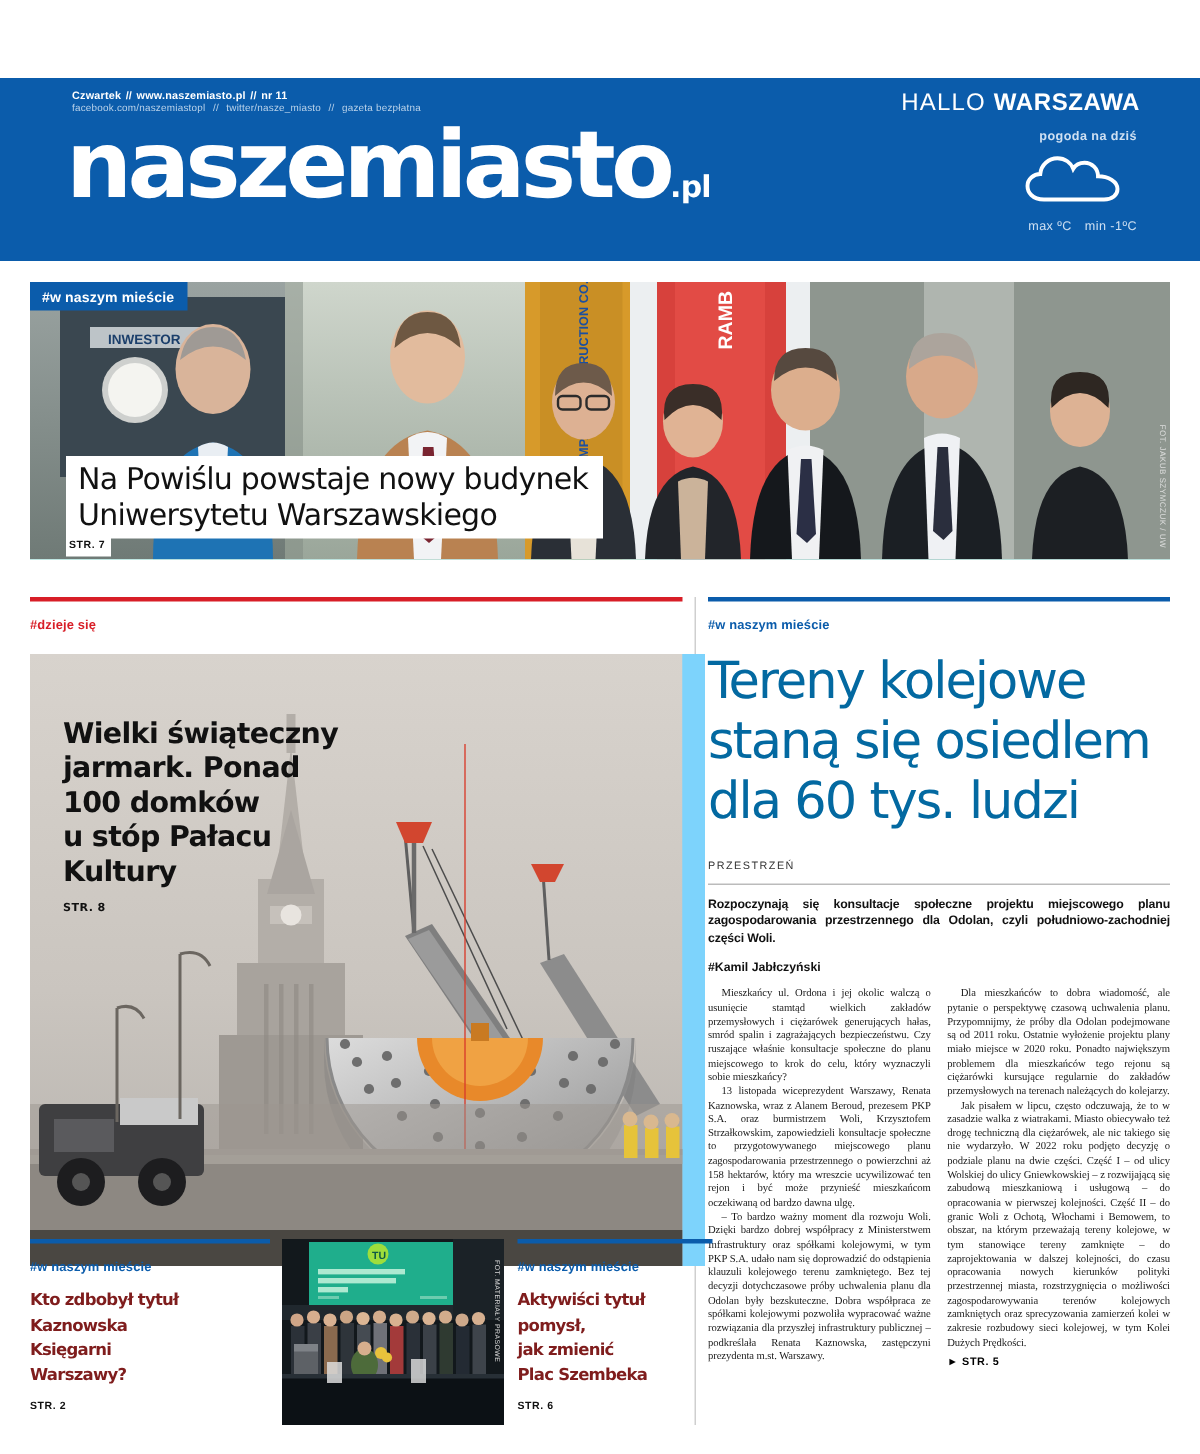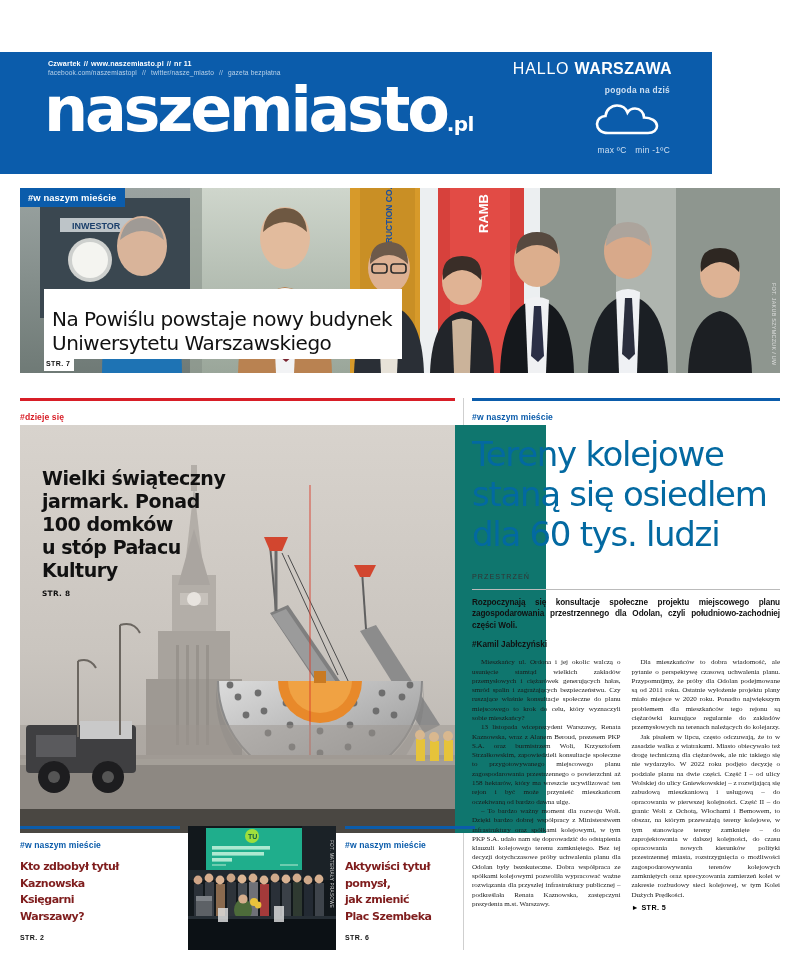--- a/index.html
+++ b/index.html
@@ -6,21 +6,21 @@
   html, body {
     width: 800px; height: 969px;
     background: #ffffff;
     font-family: "Liberation Sans", sans-serif;
     overflow: hidden;
   }
   .page { position: relative; width: 800px; height: 969px; background:#fff; }
 
   
   .masthead {
-    position:absolute; left:0; top:52px; width:712px; height:122px;
+    position:absolute; left:0; top:52px; width:800px; height:122px;
     background:#0b5cab;
   }
   .mast-inner { position:relative; width:100%; height:100%; }
   .mast-meta {
     position:absolute; left:48px; top:7px;
     color:#ffffff; font-size:7.2px; font-weight:bold; letter-spacing:.15px;
     white-space:nowrap;
   }
   .mast-meta .sep { font-weight:bold; padding:0 3px; }
   .mast-social {
@@ -70,39 +70,39 @@
 
   .rule-blue { height:3px; background:#0b5cab; }
   .rule-red  { height:3px; background:#d81e27; }
 
   
   .topstory { position:absolute; left:20px; top:188px; width:760px; height:185px; overflow:hidden; }
   .topphoto { position:absolute; inset:0; overflow:hidden; background:#14b8a6; }
   .top-tag { position:absolute; left:0; top:0; z-index:6; }
   .top-head {
     position:absolute; left:24px; bottom:14px; z-index:6;
-    background:#ffffff; padding:18px 10px 4px 8px;
+    background:#ffffff; padding:3px 10px 4px 8px;
     font-size:20px; line-height:24px; font-weight:400; color:#111;
     letter-spacing:-.5px; font-family:"DejaVu Sans", sans-serif;
   }
   .top-head span { display:block; }
   .str-small { font-size:7px; font-weight:bold; letter-spacing:.4px; color:#111; }
   .top-str { position:absolute; left:24px; bottom:2px; z-index:6;
              background:#fff; padding:1px 4px 1px 2px; }
   .photocredit {
     position:absolute; right:3px; bottom:8px; z-index:6;
     color:#e8e8e8; font-size:5.4px; letter-spacing:.3px;
     writing-mode:vertical-rl; text-orientation:mixed; opacity:.85;
   }
 
   
   .left-col { position:absolute; left:20px; top:398px; width:435px; }
   .right-col { position:absolute; left:472px; top:398px; width:308px; }
 
-  .jarmark { position:relative; width:526px; height:408px; margin-top:1px; overflow:hidden; background:#0f766e; }
+  .jarmark { position:relative; width:450px; height:408px; margin-top:12px; overflow:hidden; background:#7dd3fc; }
   .jarmark-head {
     position:absolute; left:22px; top:42px; z-index:6;
     font-size:19px; line-height:23px; font-weight:bold; color:#111;
     letter-spacing:-.45px; font-family:"DejaVu Sans", sans-serif;
   }
   .jarmark-head span { display:block; }
   .jarmark-head .str { font-size:7.4px; letter-spacing:.3px; }
 
   .vdivider { position:absolute; left:463px; top:398px; width:1px; height:552px; background:#cfcfcf; }
 

